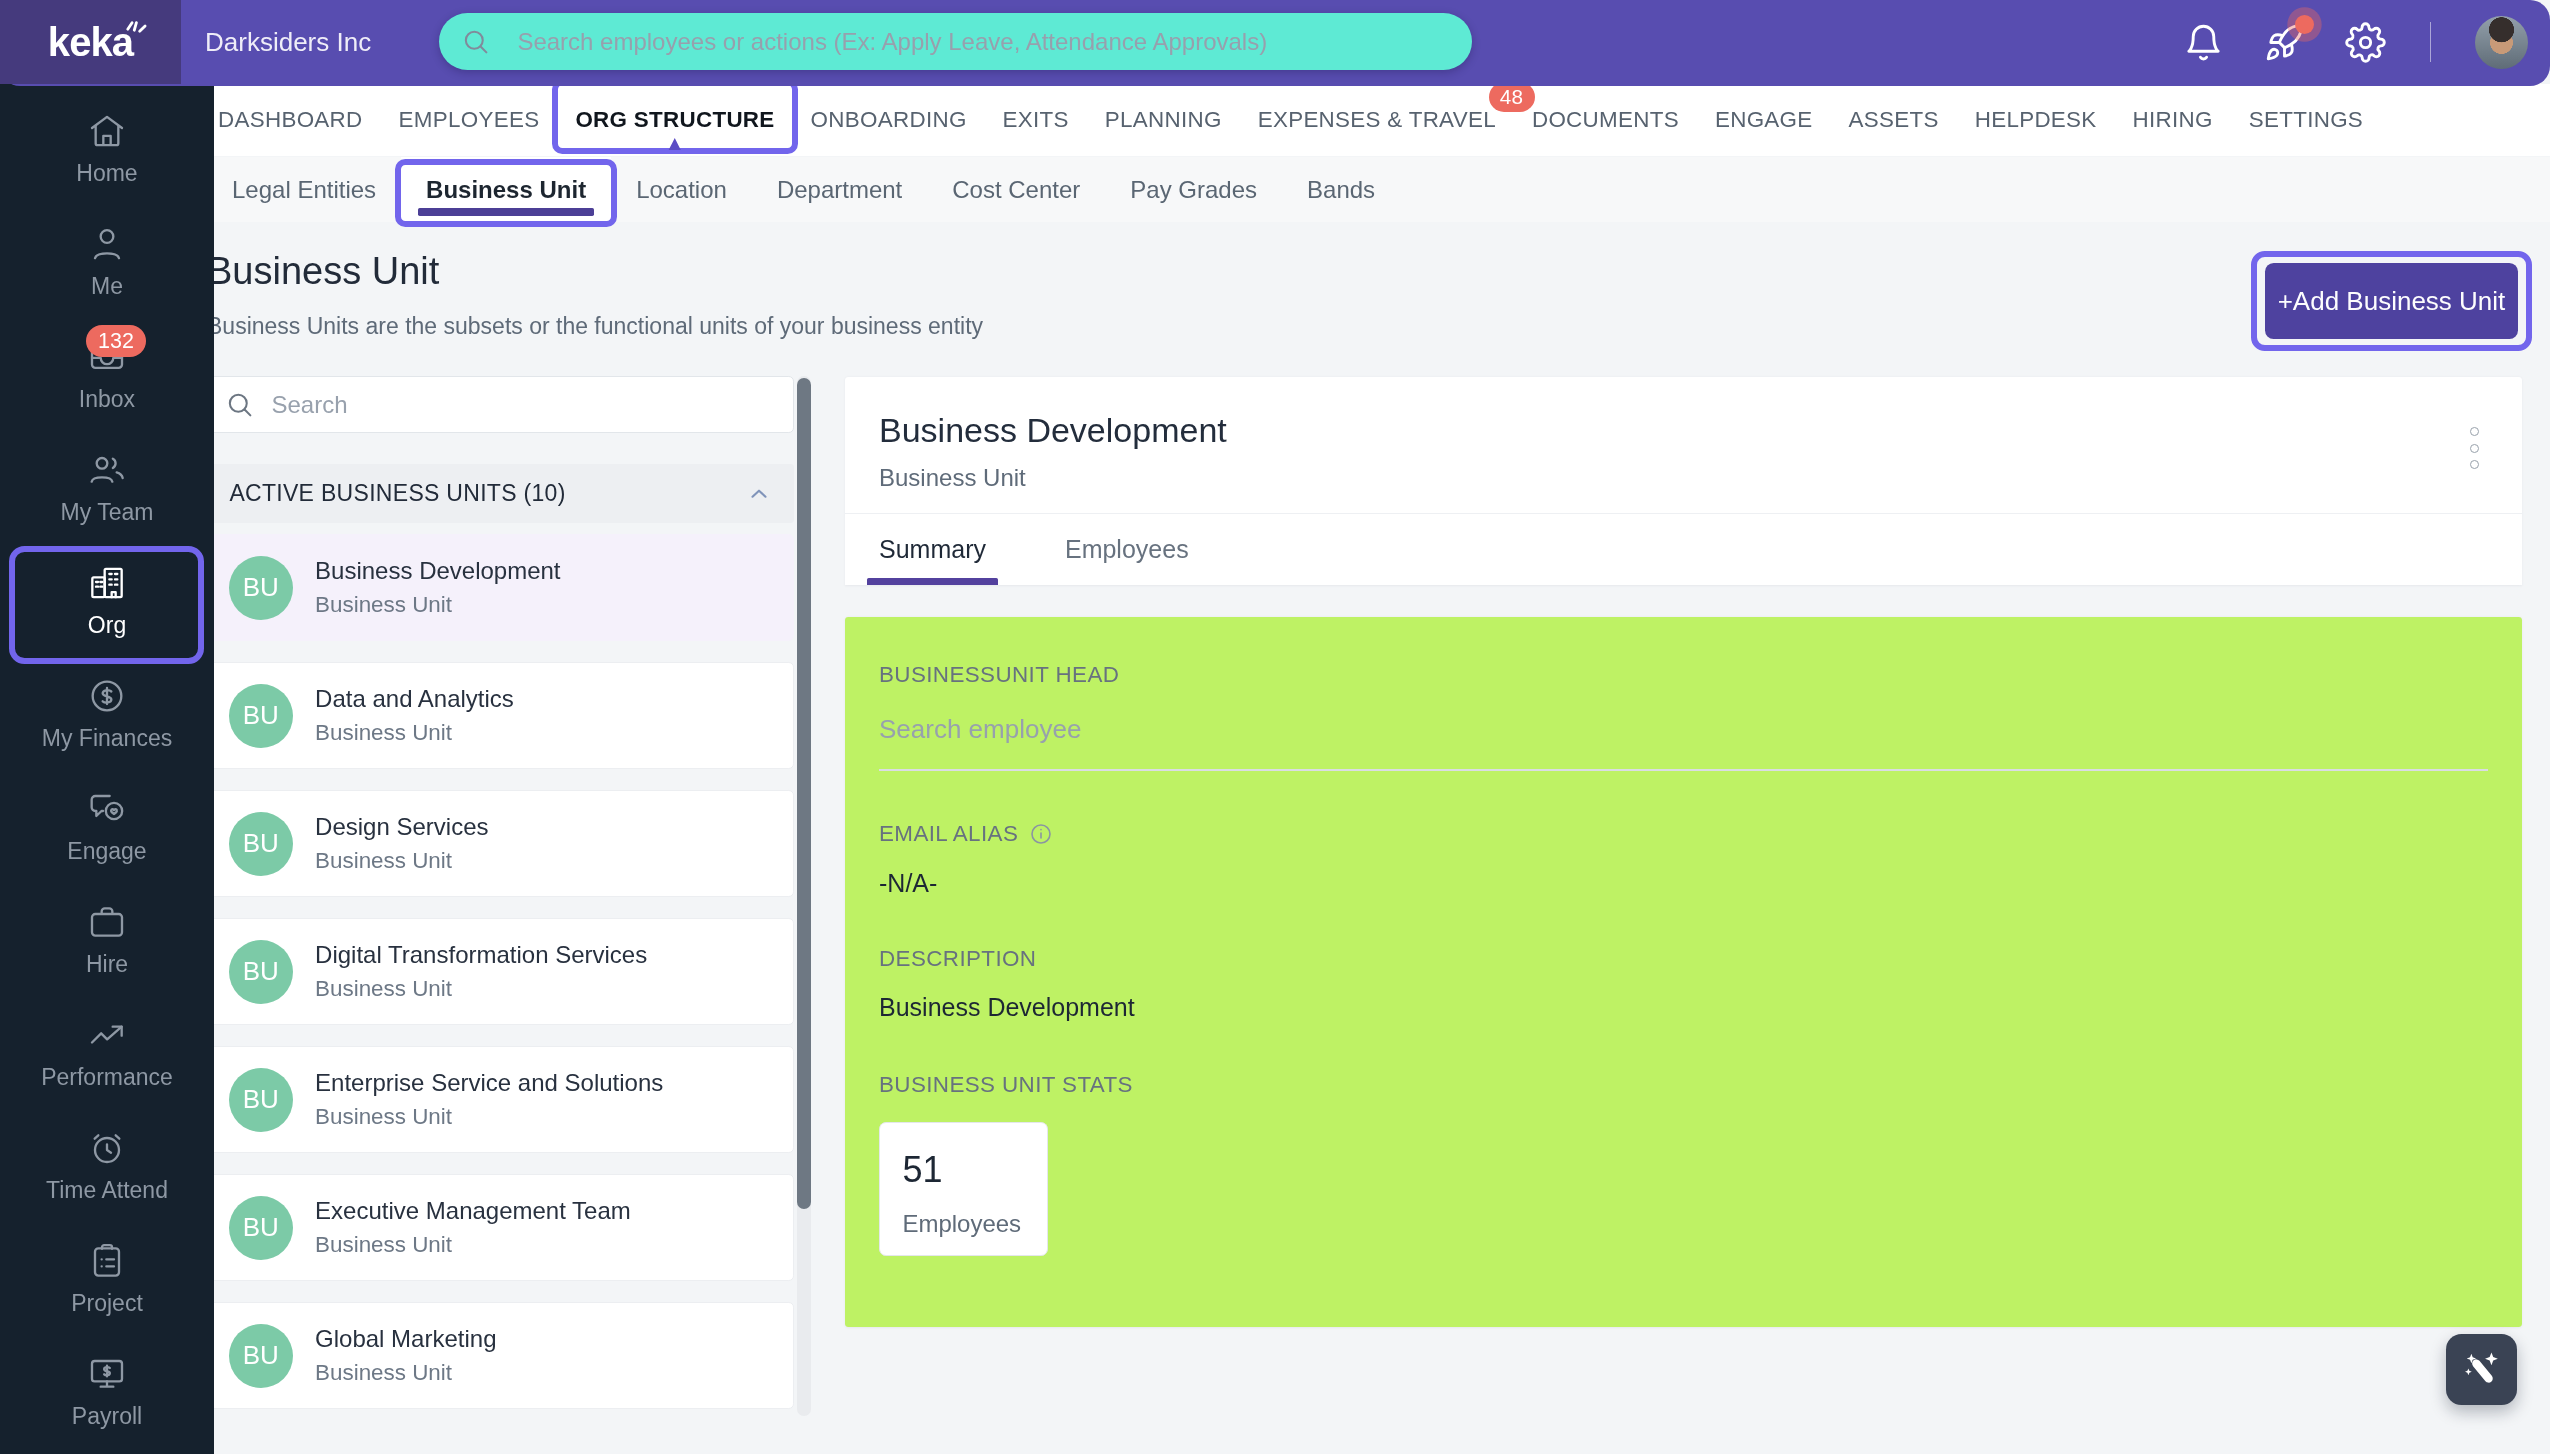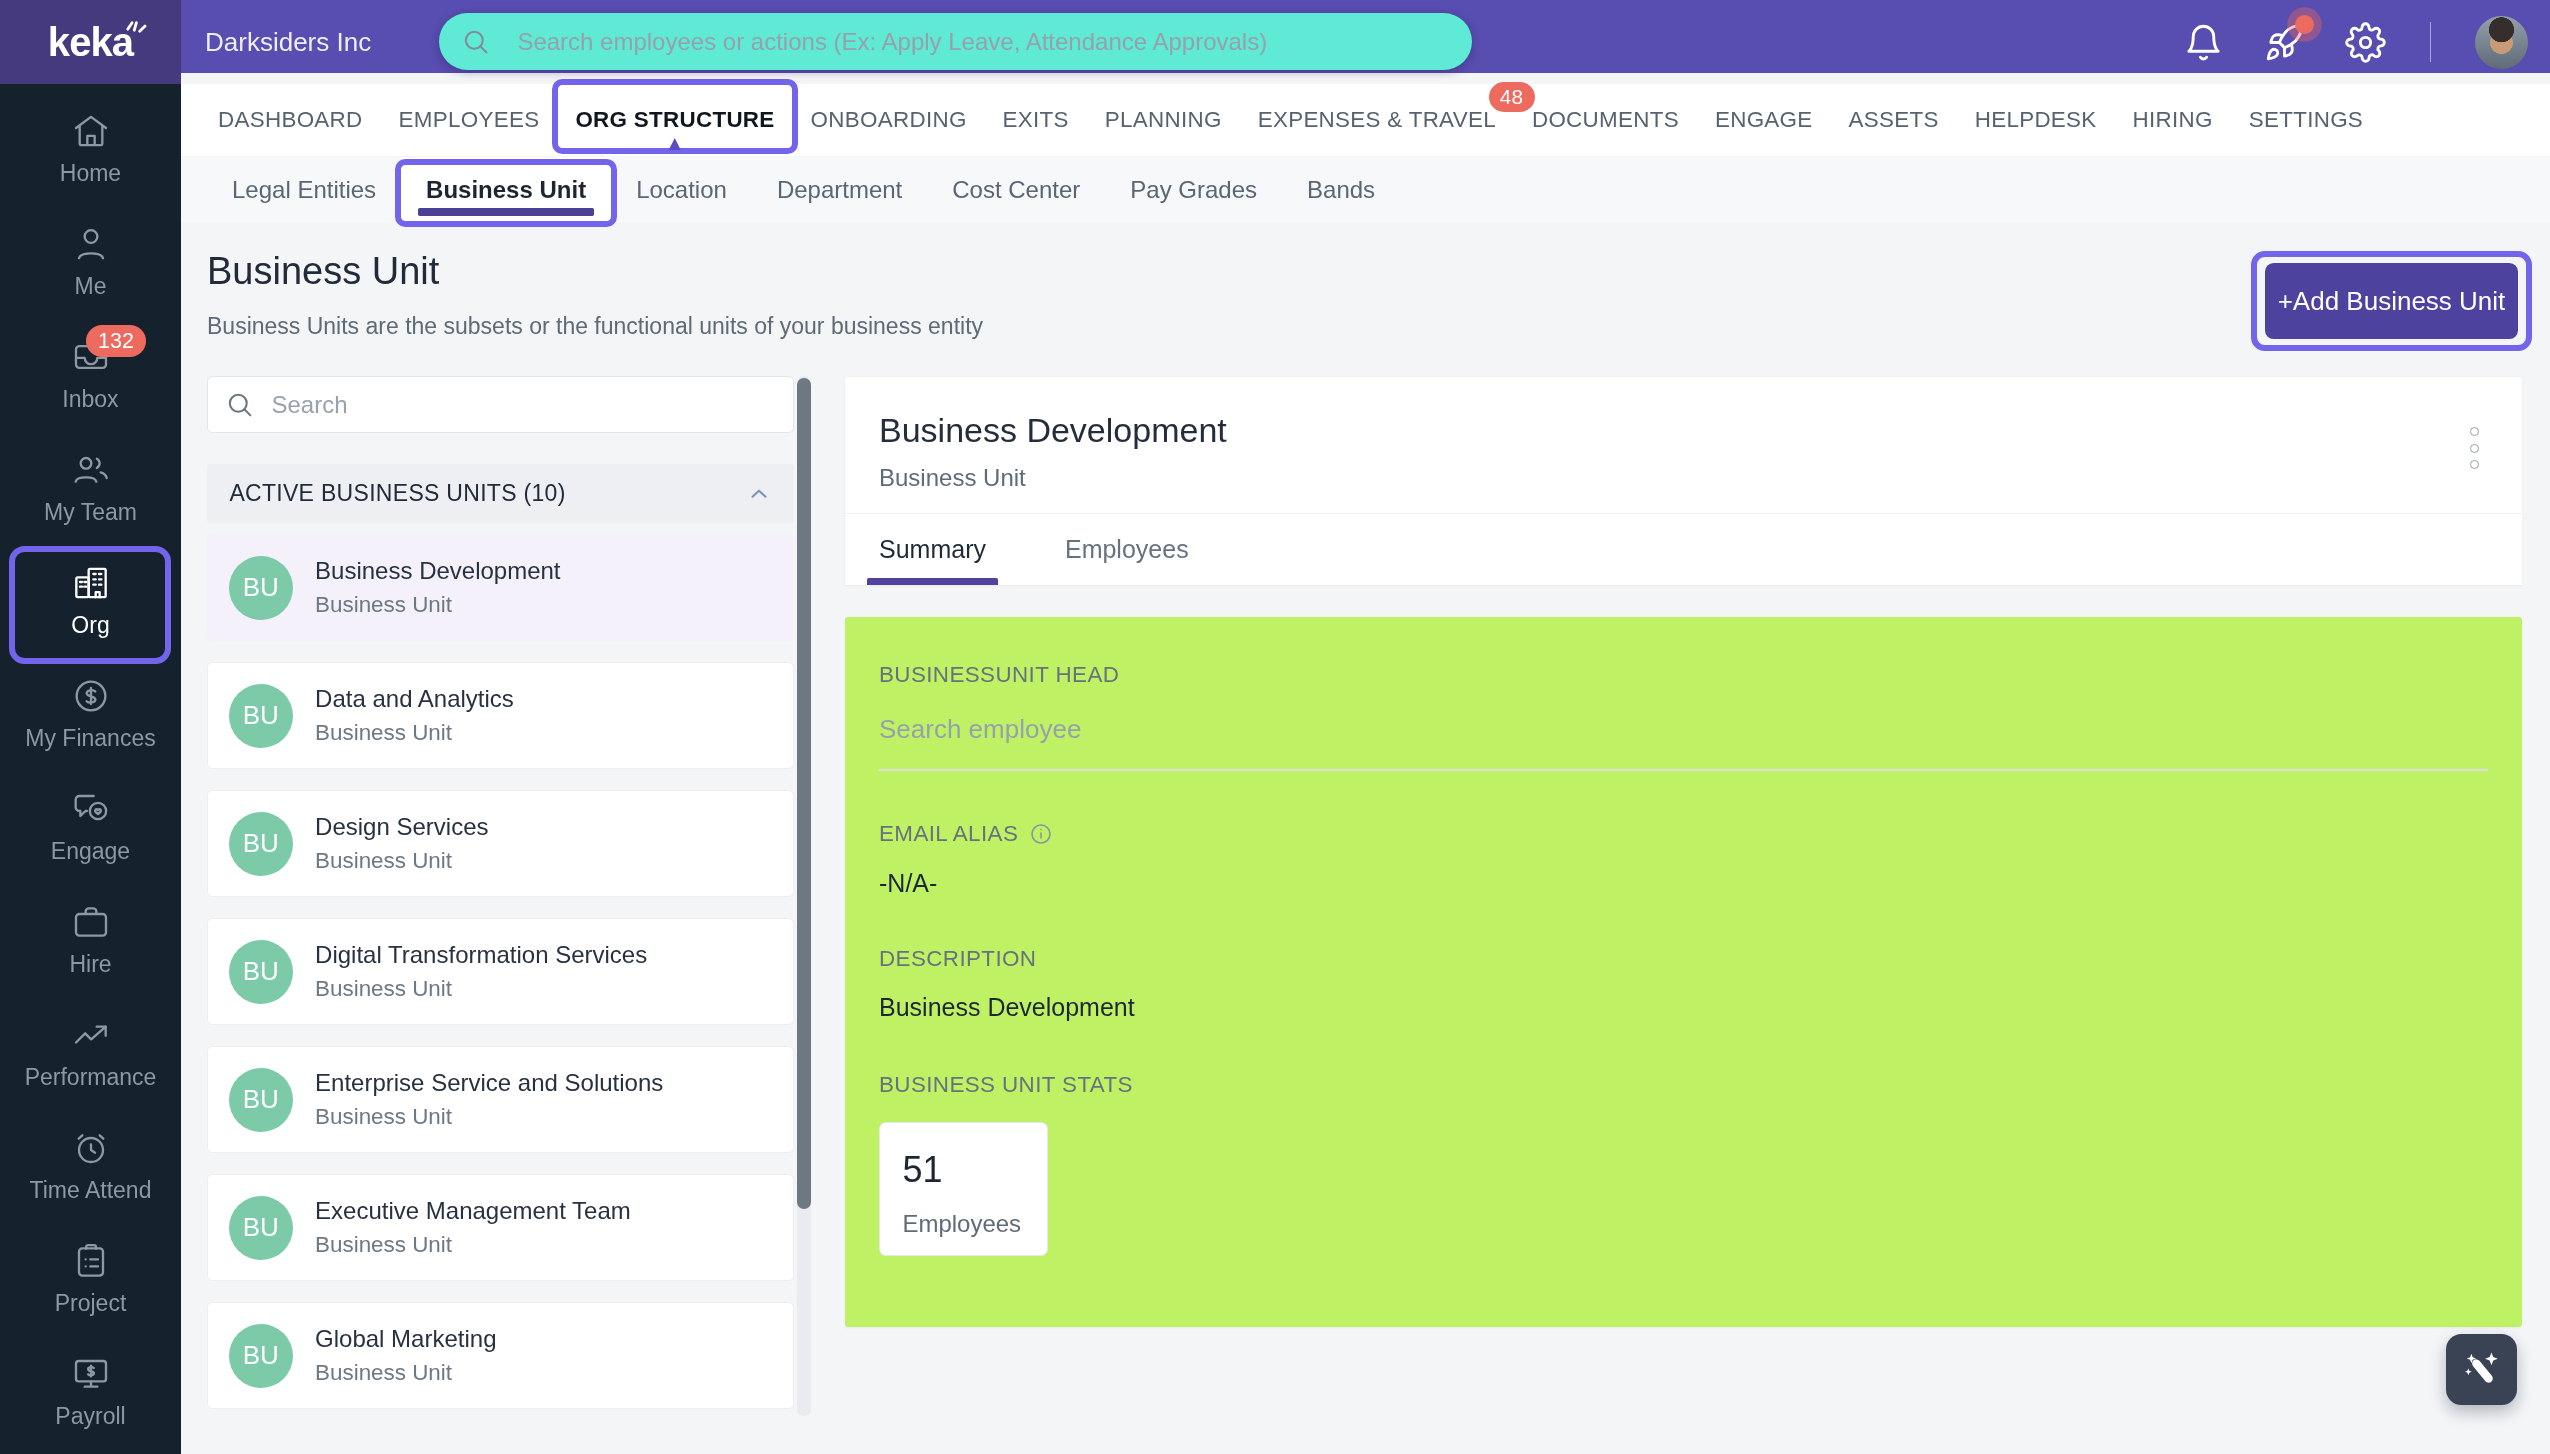--- a/index.html
+++ b/index.html
@@ -1,21 +1,21 @@
 <!DOCTYPE html>
 <html style="font-size:13.8px"><head>
 <meta charset="utf-8">
 <style>
   html,body{margin:0;padding:0;background:#fff;}
   #app{position:relative;width:2550px;height:1455px;background:#f3f5f7;overflow:hidden;
        font-family:"Liberation Sans",sans-serif;-webkit-font-smoothing:antialiased;color:#222b39;}
   svg{display:block;fill:none;stroke:currentColor;stroke-width:1.7;stroke-linecap:round;stroke-linejoin:round;}
 
   
-  .topbar{position:absolute;left:0;top:0;right:0;height:73px;background:#584db0;z-index:6;}
+  .topbar{position:absolute;left:0;top:0;right:0;height:86px;background:#584db0;z-index:6;border-radius:20px;}
   .logo-block{position:absolute;left:0;top:0;width:181px;height:84px;background:#453a7d;
               display:flex;align-items:center;justify-content:center;}
   .brand{position:relative;color:#fff;font-size:40px;font-weight:700;letter-spacing:-0.9px;}
   .brand-spark{position:absolute;top:-13.8px;right:-26px;width:29px;height:26px;color:#fff;stroke-width:2.6;}
   .company{position:absolute;left:205px;top:0;height:84px;display:flex;align-items:center;
            color:#efedf8;font-size:26px;}
   .search-pill{position:absolute;left:439px;top:13px;width:1033px;height:57px;background:#5eead4;
                border-radius:29px;box-shadow:0 2.6px 8.6px rgba(20,15,60,.28);display:flex;align-items:center;
                padding:0 8.6px 0 22.4px;gap:25px;box-sizing:border-box;}
   .search-pill .mag{width:29px;height:29px;color:#818b9b;flex:0 0 auto;}
@@ -28,21 +28,21 @@
   .rocket-dot{position:absolute;top:-6.9px;right:-8.6px;width:19px;height:19px;border-radius:50%;
               background:#ed6a5f;box-shadow:0 0 0 7.7px rgba(237,106,95,.38);}
   .top-div{width:1.7px;height:40px;background:rgba(255,255,255,.5);margin:0 3.4px;}
   .avatar{width:53px;height:53px;border-radius:50%;
      background:
        radial-gradient(circle at 50% 26%, #352e2c 0 26%, rgba(0,0,0,0) 27%),
        radial-gradient(circle at 50% 50%, #c89a78 0 30%, rgba(0,0,0,0) 31%),
        linear-gradient(180deg,#93a0ab 0%,#5f6c77 100%);}
 
   
-  .sidebar{position:absolute;left:0;top:84px;width:181px;bottom:0;background:#15212d;z-index:5;overflow:hidden;}
+  .sidebar{position:absolute;left:0;top:84px;width:214px;bottom:0;background:#15212d;z-index:5;overflow:hidden;}
   .side-item{position:relative;height:113px;display:flex;flex-direction:column;align-items:center;
              justify-content:center;gap:9.5px;color:#8e98a4;}
   .side-item:first-child{margin-top:8.6px;}
   .side-item svg{width:40px;height:40px;stroke-width:1.4;}
   .side-label{font-size:23px;}
   .side-item.active{color:#fff;}
   .side-badge{position:absolute;top:6.9px;left:86px;background:#ed6a5f;color:#fff;font-size:21.5px;
               padding:3.4px 12px;border-radius:860px;z-index:2;}
   .side-item.ringed::after{content:"";position:absolute;left:8.6px;right:10.3px;top:1.7px;bottom:-6.9px;
               border:6px solid #7265ec;border-radius:15.5px;pointer-events:none;}

